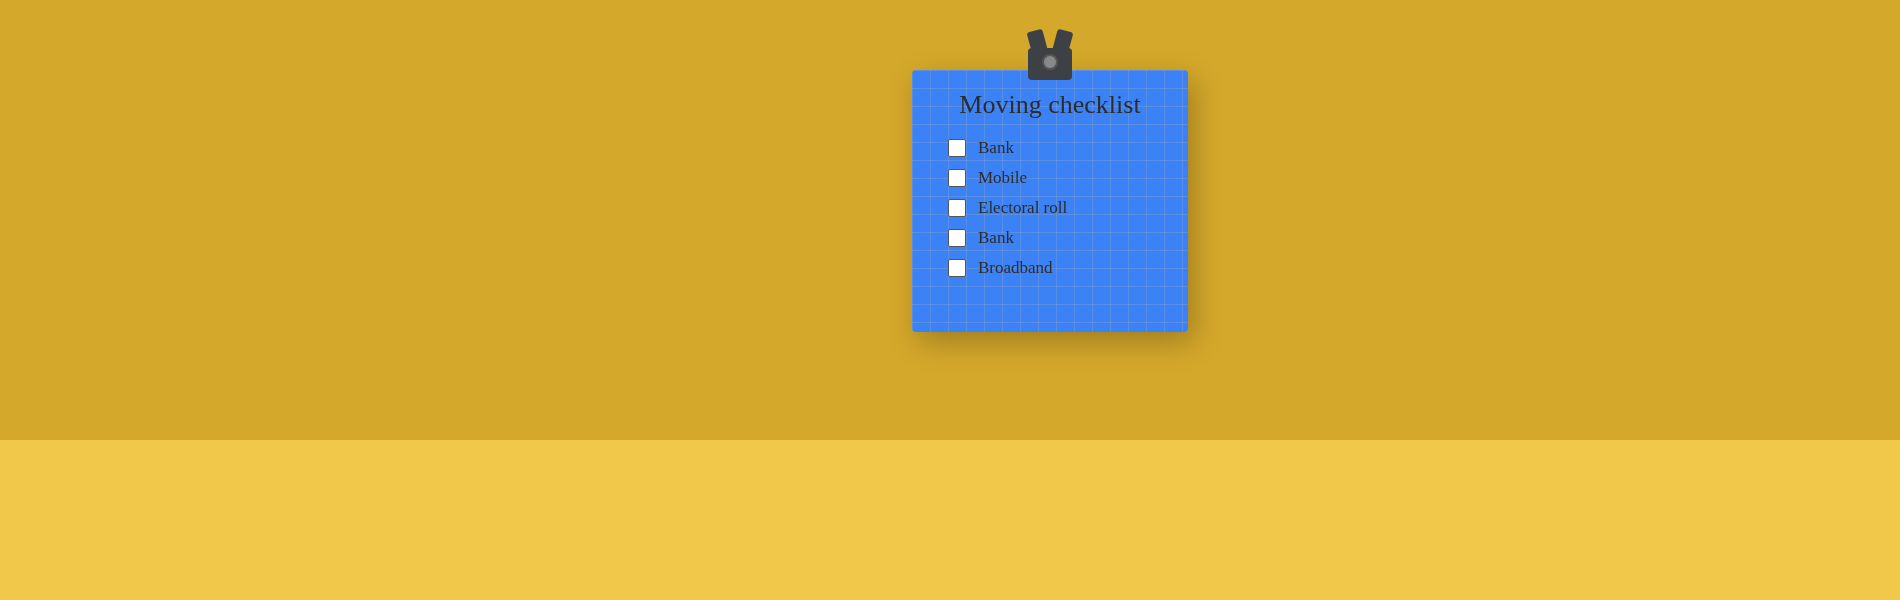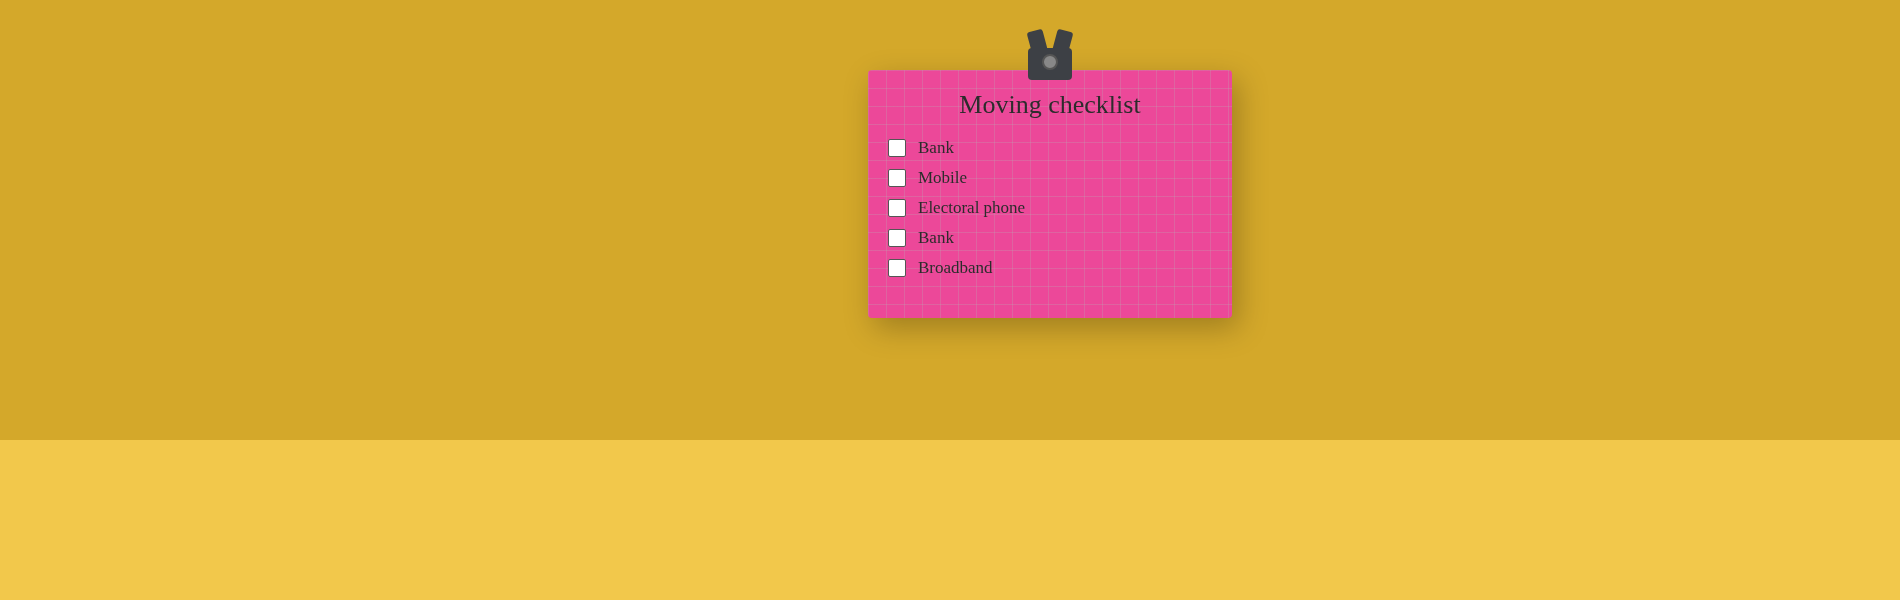--- a/index.html
+++ b/index.html
@@ -94,27 +94,27 @@
       width: 16px;
       height: 22px;
       background: #3d4045;
       border-radius: 3px 3px 0 0;
       transform: rotate(15deg);
       transform-origin: bottom center;
     }
 
     
     .notepad {
-      width: 364px;
-      background: #ec4899;
+      width: 276px;
+      background: #3b82f6;
       border-radius: 4px;
       box-shadow: 6px 10px 30px rgba(0,0,0,0.25);
       position: relative;
       overflow: hidden;
-      padding: 20px 20px 30px 20px;
+      padding: 20px 20px 44px 20px;
     }
 
     
     .notepad::before {
       content: '';
       position: absolute;
       top: 0;
       left: 0;
       width: 100%;
       height: 100%;
@@ -133,20 +133,21 @@
       margin-bottom: 18px;
       position: relative;
       z-index: 1;
       font-weight: normal;
     }
 
     .checklist {
       list-style: none;
       position: relative;
       z-index: 1;
+      margin-left: 16px;
     }
 
     .checklist-item {
       display: flex;
       align-items: center;
       margin-bottom: 10px;
       gap: 12px;
     }
 
     .checklist-item .checkbox {
@@ -187,21 +188,21 @@
     <li class="checklist-item">
           <div class="checkbox"></div>
           <span class="item-label">Bank</span>
         </li>
         <li class="checklist-item">
           <div class="checkbox"></div>
           <span class="item-label">Mobile</span>
         </li>
         <li class="checklist-item">
           <div class="checkbox"></div>
-          <span class="item-label">Electoral phone</span>
+          <span class="item-label">Electoral roll</span>
         </li>
         <li class="checklist-item">
           <div class="checkbox"></div>
           <span class="item-label">Bank</span>
         </li>
         <li class="checklist-item">
           <div class="checkbox"></div>
           <span class="item-label">Broadband</span>
         </li>
       </ul>

